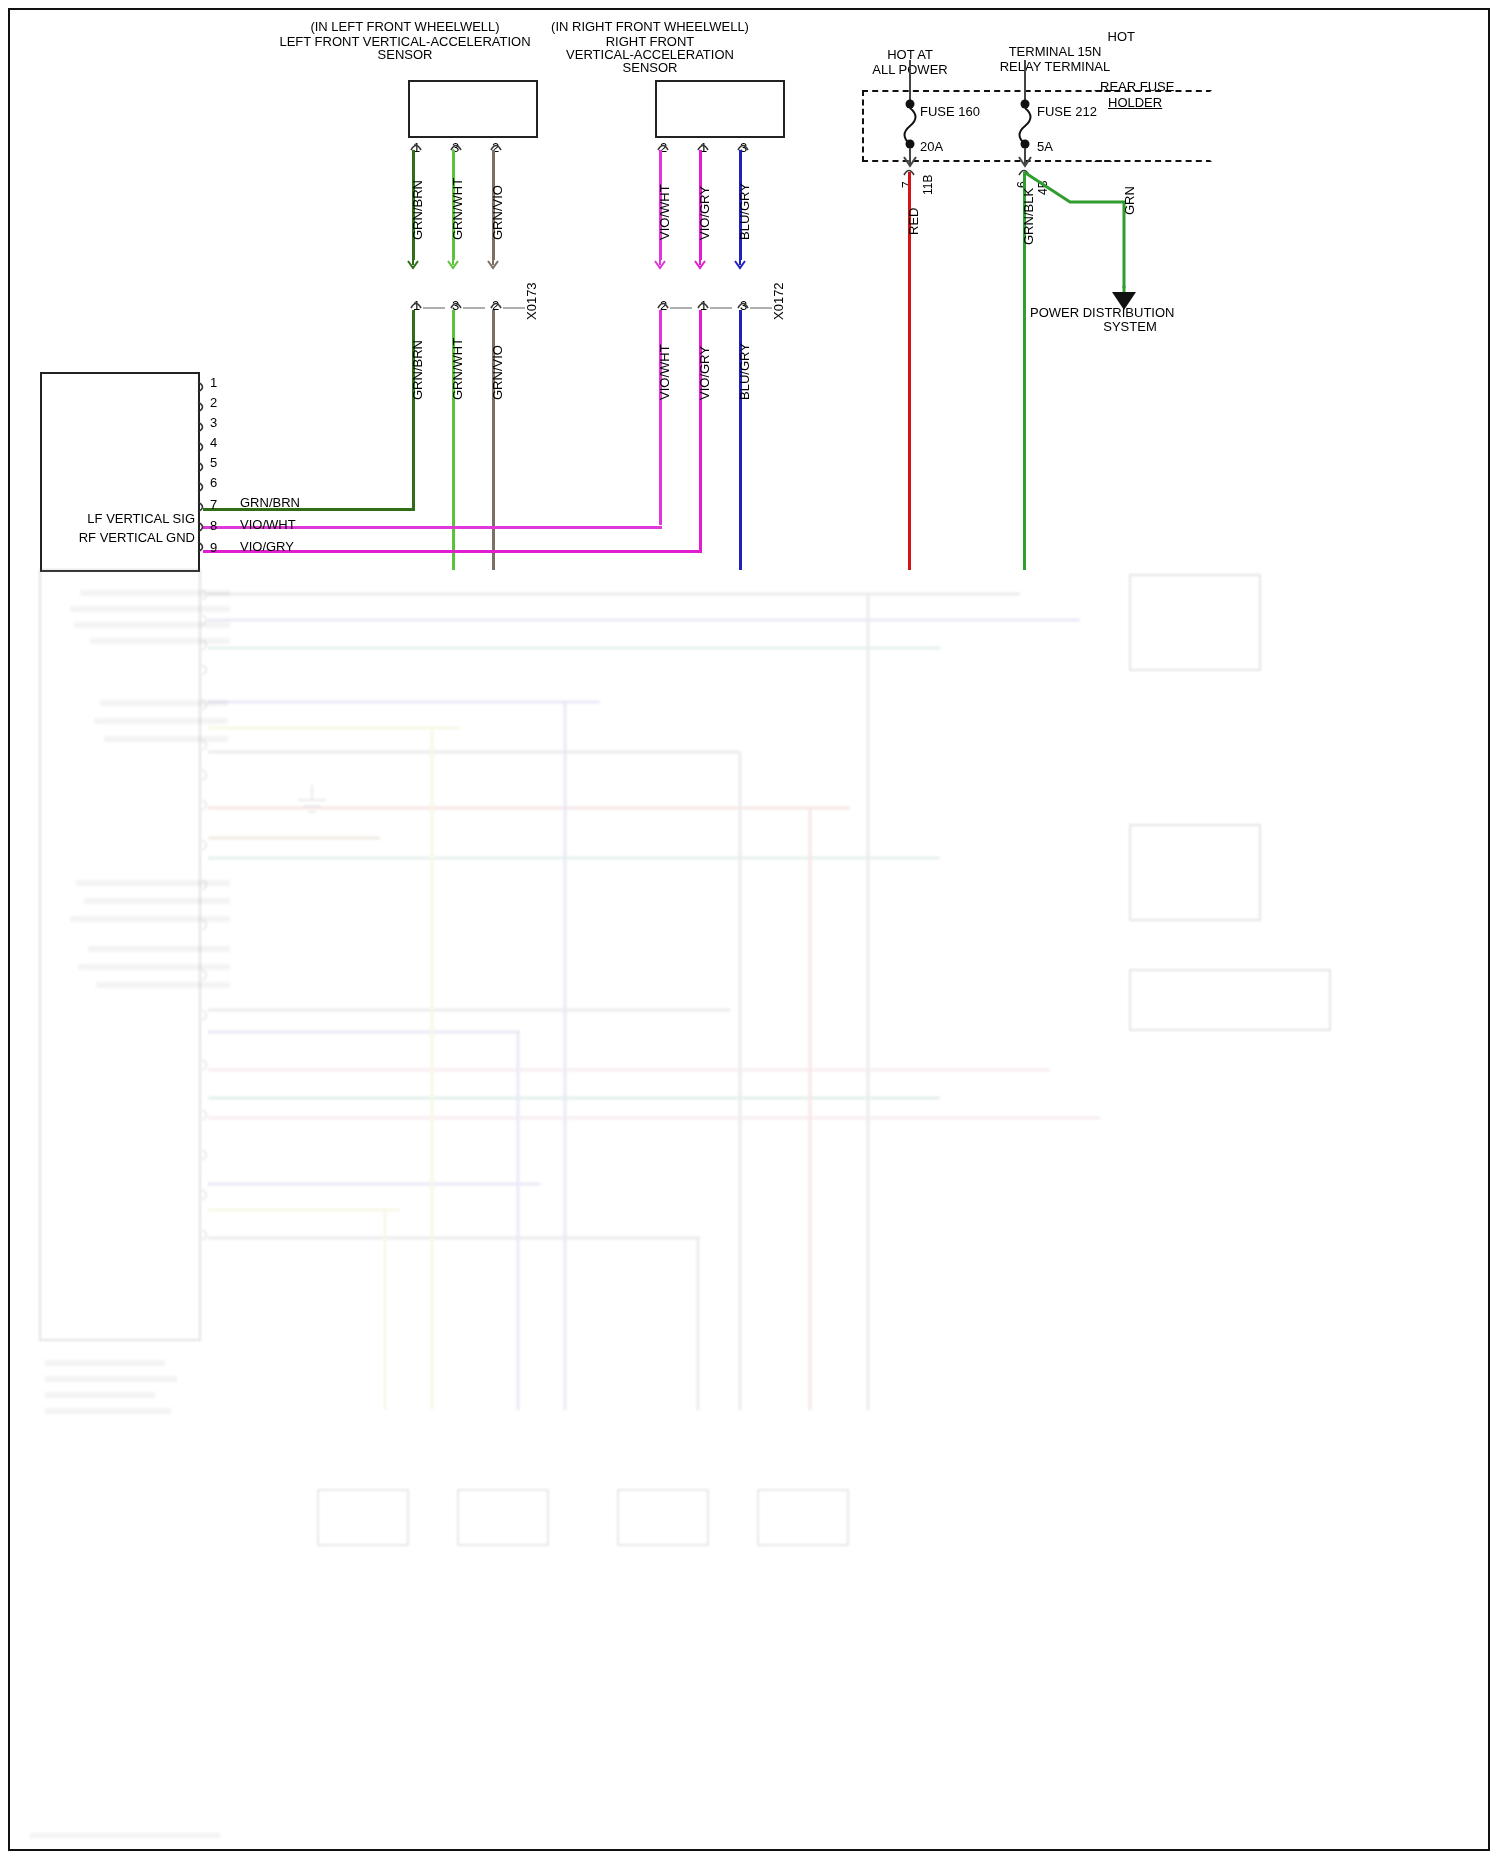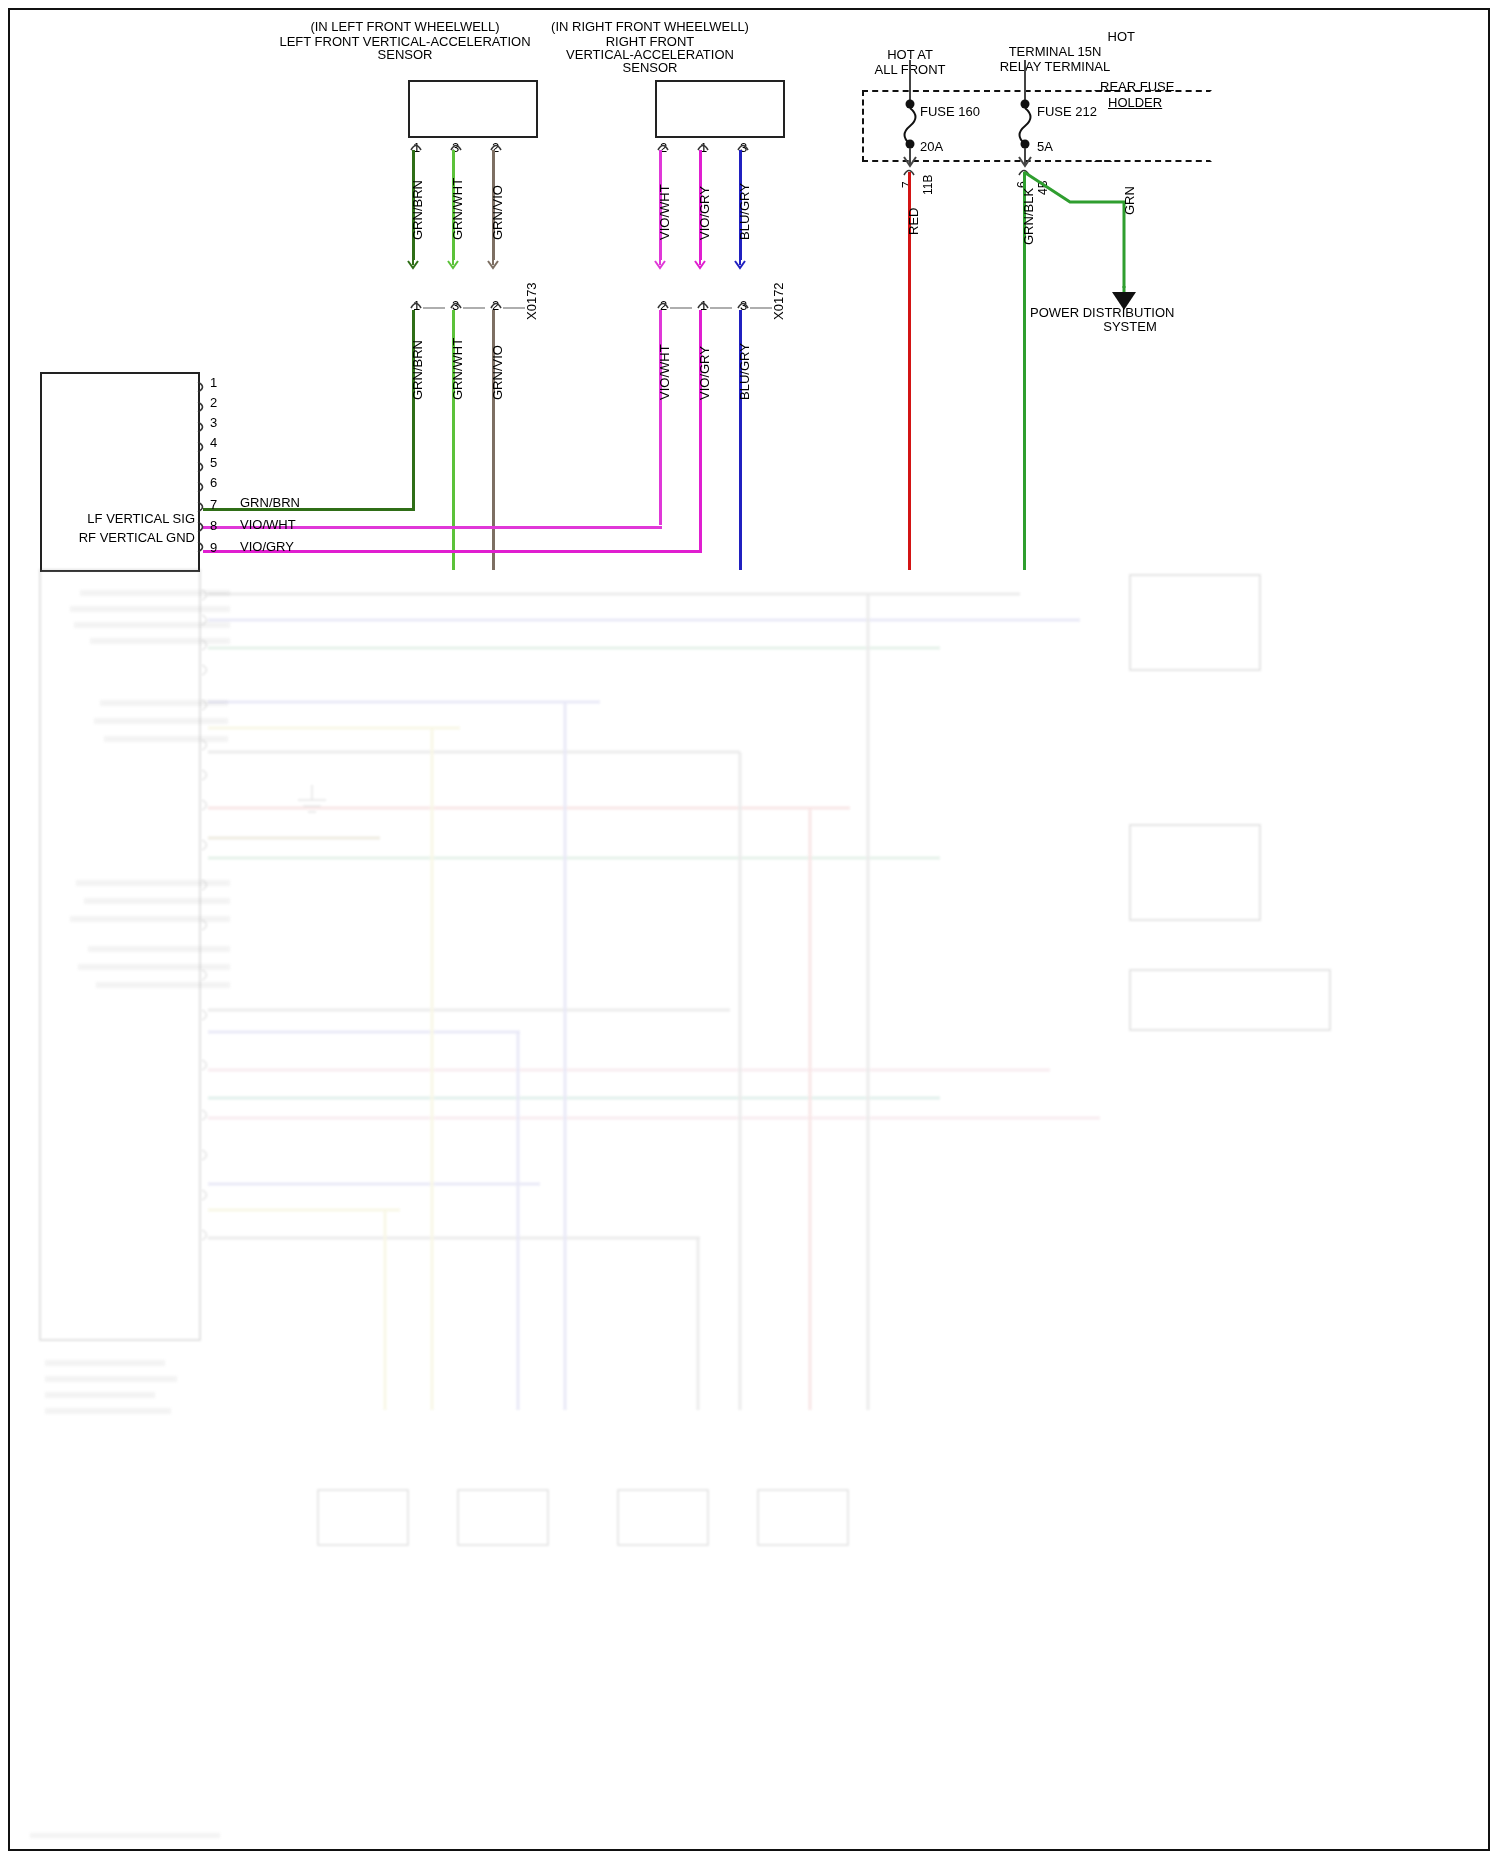--- a/index.html
+++ b/index.html
@@ -134,21 +134,21 @@
 
   <div class="vlbl" style="left:657px;top:400px;">VIO/WHT</div>
   <div class="vlbl" style="left:697px;top:400px;">VIO/GRY</div>
   <div class="vlbl" style="left:737px;top:400px;">BLU/GRY</div>
 
   <div class="wseg" style="left:203px;top:526px;width:459px;height:3px;background:#e038d8;"></div>
 
   <div class="wseg" style="left:203px;top:550px;width:499px;height:3px;background:#e01ed0;"></div>
 
   <div class="lbl" style="left:855px;top:48px;width:110px;">HOT AT</div>
-  <div class="lbl" style="left:855px;top:63px;width:110px;">ALL FRONT</div>
+  <div class="lbl" style="left:855px;top:63px;width:110px;">ALL POWER</div>
 
   <div class="dash" style="left:862px;top:90px;width:250px;height:72px;border-width:2px;
               border-top-color:#111;border-left-color:#111;border-bottom-color:#111;border-right-color:transparent;"></div>
 
   <svg class="wseg" style="left:890px;top:60px;" width="60" height="110">
     <line x1="20" y1="0" x2="20" y2="40" stroke="#444" stroke-width="2"></line>
     <circle cx="20" cy="44" r="4.5" fill="#111"></circle>
     <path d="M20,48 q11,9 0,18 q-11,9 0,18" stroke="#111" fill="none" stroke-width="2"></path>
     <circle cx="20" cy="84" r="4.5" fill="#111"></circle>
     <line x1="20" y1="88" x2="20" y2="104" stroke="#444" stroke-width="2"></line>

